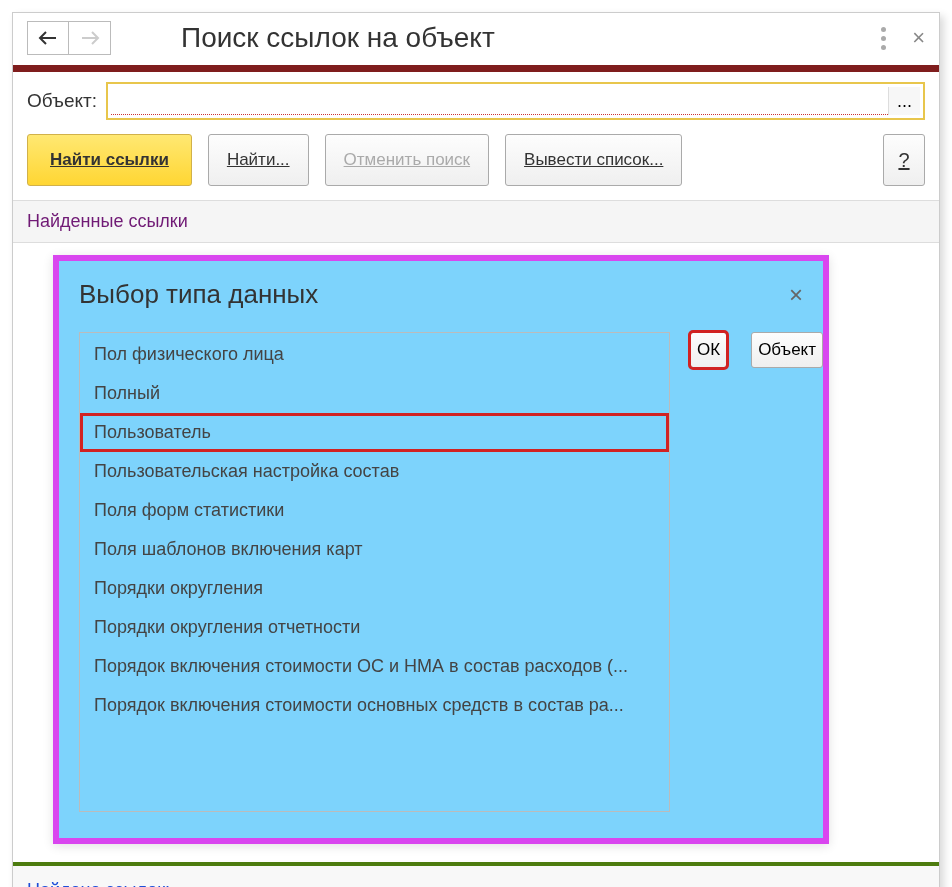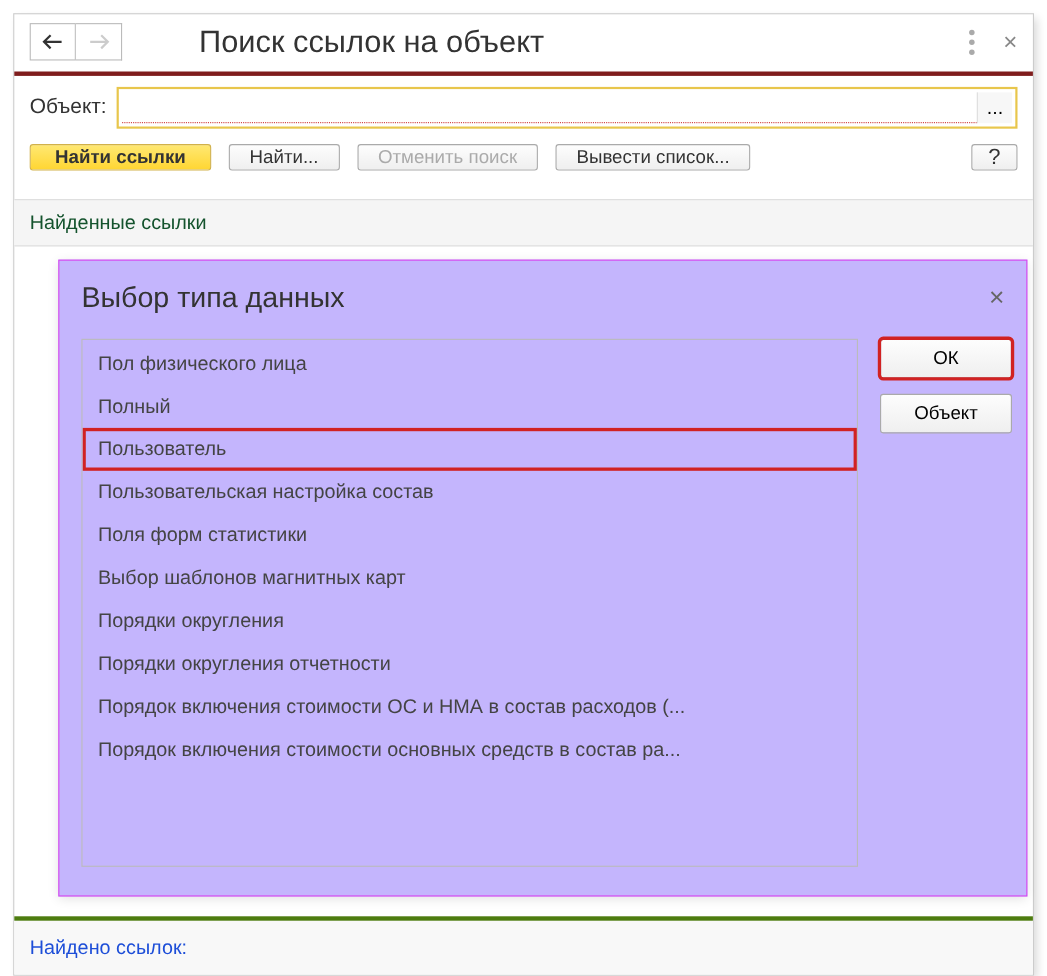--- a/index.html
+++ b/index.html
@@ -15,21 +15,21 @@
   .window {
     border: 1px solid #ccc;
     background: #fff;
     box-shadow: 4px 4px 8px rgba(0,0,0,0.15);
     position: relative;
   }
   .titlebar {
     display: flex;
     align-items: center;
     padding: 8px 14px 10px 14px;
-    border-bottom: 4px solid #7f1d1d;
+    border-bottom: 7px solid #7f1d1d;
     justify-content: center;
   }
   .nav-btns { display:flex; gap:0; }
   .nav-btn {
     width: 42px; height: 34px;
     border: 1px solid #bbb;
     background: #fff;
     display:flex; align-items:center; justify-content:center;
     font-size: 20px; color:#333;
   }
@@ -71,59 +71,60 @@
     border:none;
     border-left:1px solid #ddd;
     background:#f7f7f7;
     font-size:18px;
   }
   .toolbar {
     padding: 4px 14px 14px 14px;
     display:flex; gap:16px; align-items:center;
   }
   .btn {
-    height:24px;
+    height:52px;
     padding: 0 18px;
     border:1px solid #aaa;
     background: linear-gradient(#fdfdfd,#efefef);
     font-size:17px;
     color:#333;
     border-radius:3px;
+    text-decoration:underline;
   }
   .btn.primary {
     background: linear-gradient(#ffe872,#ffd633);
     border-color:#d1b14a;
     font-weight:bold;
     padding:0 22px;
   }
   .btn.disabled { color:#aaa; }
   .btn.help { width:42px; padding:0; font-size:20px; margin-left:auto; }
   .section-header {
     background:#f5f5f5;
     border-top:1px solid #ddd;
     border-bottom:1px solid #ddd;
     padding:10px 14px;
-    font-size:18px; color:#14532d;margin-top:12px;
+    font-size:18px; color:#701a75;
   }
   .body-area {
     padding: 12px 18px 18px 40px;
     min-height: 520px;
   }
   .footer {
     border-top:4px solid #4d7c0f;
     background:#f8f8f8;
     padding:14px;
     font-size:18px; color:#1d4ed8;
   }
   
   .dialog {
-    border:1px solid #d946ef;
-    background:#c4b5fd;
+    border:6px solid #d946ef;
+    background:#7dd3fc;
     box-shadow:0 2px 10px rgba(0,0,0,0.12);
-    width: 881px;
+    width: 776px;
   }
   .dialog-title {
     display:flex; align-items:center;
     padding: 18px 20px 14px 20px;
   }
   .dialog-title span:first-child { font-size:26px; color:#333; }
   .dialog-close { margin-left:auto; font-size:24px; color:#666; cursor:pointer; }
   .dialog-body {
     display:flex; gap:20px;
     padding: 8px 13px 26px 20px;
@@ -143,21 +144,21 @@
     white-space:nowrap;
     overflow:hidden;
     text-overflow:ellipsis;
     cursor:pointer;
   }
   .list-item.highlighted {
     outline: 3px solid #d12222;
     outline-offset:-3px;
   }
   .dialog-btns {
-    display:flex; flex-direction:column; gap:14px;
+    display:flex; flex-direction:row; gap:24px;
     width:120px;
   }
   .dbtn {
     height:36px;
     border:1px solid #aaa;
     border-radius:3px;
     background:linear-gradient(#fdfdfd,#efefef);
     font-size:17px;
   }
   .dbtn.highlighted {
@@ -217,21 +218,21 @@
         <span>Выбор типа данных</span>
         <span class="dialog-close">×</span>
       </div>
       <div class="dialog-body">
         <div class="list-wrap" id="type-list">
             <div class="list-item">Пол физического лица</div>
             <div class="list-item">Полный</div>
             <div class="list-item highlighted">Пользователь</div>
             <div class="list-item">Пользовательская настройка состав</div>
             <div class="list-item">Поля форм статистики</div>
-            <div class="list-item">Выбор шаблонов магнитных карт</div>
+            <div class="list-item">Поля шаблонов включения карт</div>
             <div class="list-item">Порядки округления</div>
             <div class="list-item">Порядки округления отчетности</div>
             <div class="list-item">Порядок включения стоимости ОС и НМА в состав расходов (...</div>
             <div class="list-item">Порядок включения стоимости основных средств в состав ра...</div>
           </div>
         <div class="dialog-btns">
           <button class="dbtn highlighted">ОК</button>
           <button class="dbtn">Объект</button>
         </div>
       </div>

